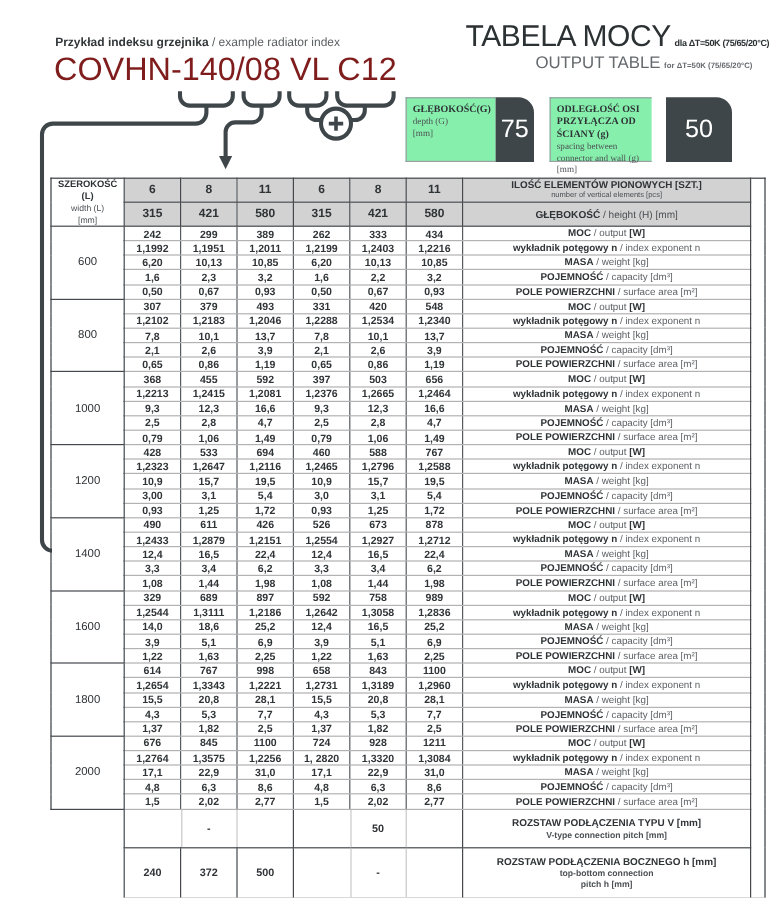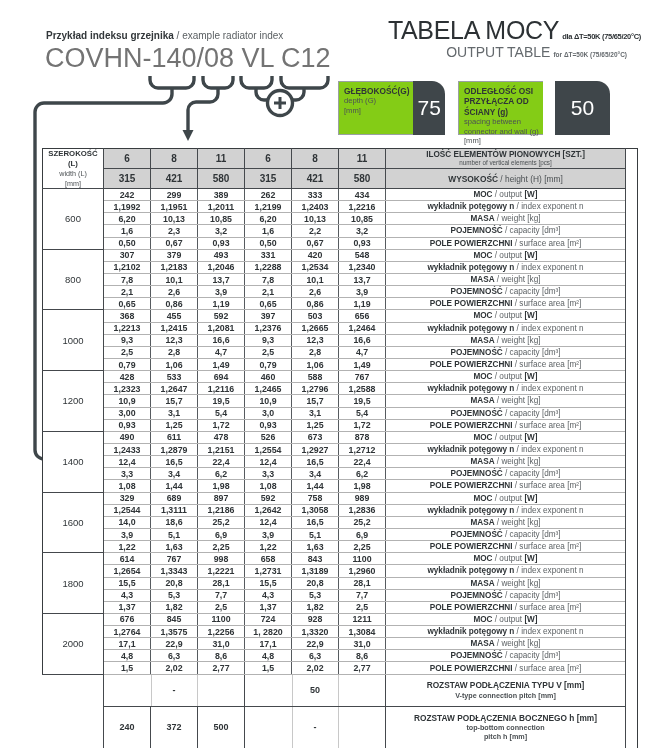--- a/index.html
+++ b/index.html
@@ -5,31 +5,31 @@
   html,body{margin:0;padding:0;}
   body{
     width:646px;height:748px;position:relative;background:#fff;
     font-family:"Liberation Sans",sans-serif;color:#2f3437;overflow:hidden;
   }
   
   .ex-label{position:absolute;left:46px;top:30px;font-size:10px;color:#32373a;}
   .ex-label b{font-weight:700;}
   .ex-label span{color:#5a5f62;}
   .index-text{position:absolute;left:45px;top:43px;font-size:27px;letter-spacing:0px;
-    color:#737373;font-weight:400;white-space:nowrap;}
+    color:#7f1d1d;font-weight:400;white-space:nowrap;}
   
   .title-block{position:absolute;top:16px;right:5px;text-align:right;}
   .t1{font-size:25px;color:#2c3134;letter-spacing:-0.3px;}
   .t1n{font-size:7.5px;font-weight:700;margin-left:3px;color:#2c3134;margin-top:12px;}
   .t2{font-size:14px;color:#64696d;margin-top:-1px;padding-right:14px;}
   .t2n{font-size:6.5px;font-weight:700;margin-left:3px;color:#64696d;}
   
   .spec-box{position:absolute;top:81px;height:54px;display:flex;}
-  .spec-white{flex:1;border:1px solid #9aa0a3;border-right:none;background:#84cc16;
-    padding:4px 4px 2px 5px;line-height:1.25;}
+  .spec-white{flex:1;border:1px solid #9aa0a3;border-right:none;background:#86efac;
+    padding:4px 4px 2px 5px;line-height:1.25;font-family:Liberation Serif, serif;}
   .sp-pl{font-weight:700;font-size:8.3px;color:#2f3437;}
   .sp-en{font-size:7.6px;color:#4c5154;}
   .spec-dark{background:#3f464a;color:#fff;display:flex;align-items:center;justify-content:center;
     font-size:21px;border-top-right-radius:13px;}
   #depthBox{left:338px;width:107px;}
   #depthBox .spec-dark{width:37px;}
   #spacingBox{left:458px;width:152px;gap:12px;}
   #spacingBox .spec-dark{width:55px;}
   
   .connectors{position:absolute;left:0;top:0;pointer-events:none;}
@@ -155,21 +155,21 @@
         </td>
         <td rowspan="44" class="strip"></td>
       </tr>
       <tr class="hrow">
         <td>315</td>
         <td>421</td>
         <td>580</td>
         <td>315</td>
         <td>421</td>
         <td>580</td>
-        <td class="hlbl"><b>WYSOKOŚĆ</b><span class="en"> / height (H) [mm]</span></td>
+        <td class="hlbl"><b>GŁĘBOKOŚĆ</b><span class="en"> / height (H) [mm]</span></td>
       </tr>
       <tr class="drow bstart">
         <td rowspan="5" class="wcell">600</td>
         <td>242</td>
         <td>299</td>
         <td>389</td>
         <td>262</td>
         <td>333</td>
         <td>434</td>
         <td class="lbl"><b>MOC</b> / output <b>[W]</b></td>
@@ -345,21 +345,21 @@
         <td>1,72</td>
         <td>0,93</td>
         <td>1,25</td>
         <td>1,72</td>
         <td class="lbl"><b>POLE POWIERZCHNI</b> / surface area [m²]</td>
       </tr>
       <tr class="drow bstart">
         <td rowspan="5" class="wcell">1400</td>
         <td>490</td>
         <td>611</td>
-        <td>478</td>
+        <td>426</td>
         <td>526</td>
         <td>673</td>
         <td>878</td>
         <td class="lbl"><b>MOC</b> / output <b>[W]</b></td>
       </tr>
       <tr class="drow">
         <td>1,2433</td>
         <td>1,2879</td>
         <td>1,2151</td>
         <td>1,2554</td>

